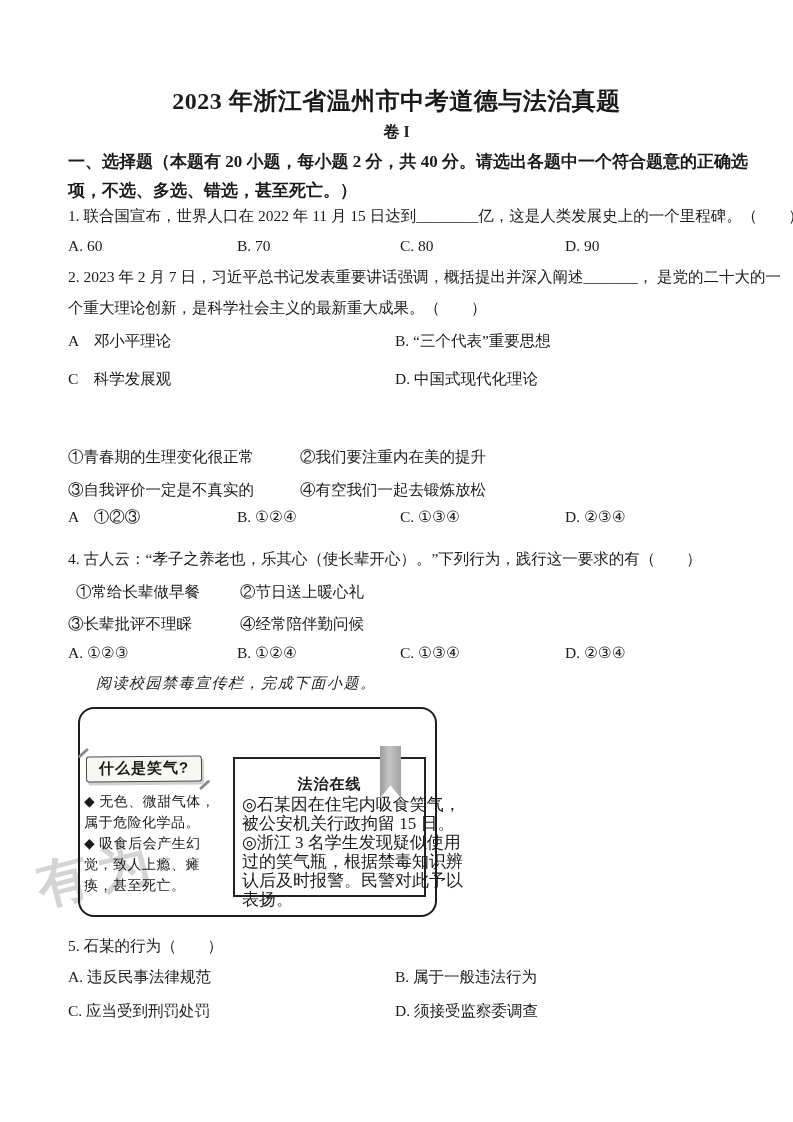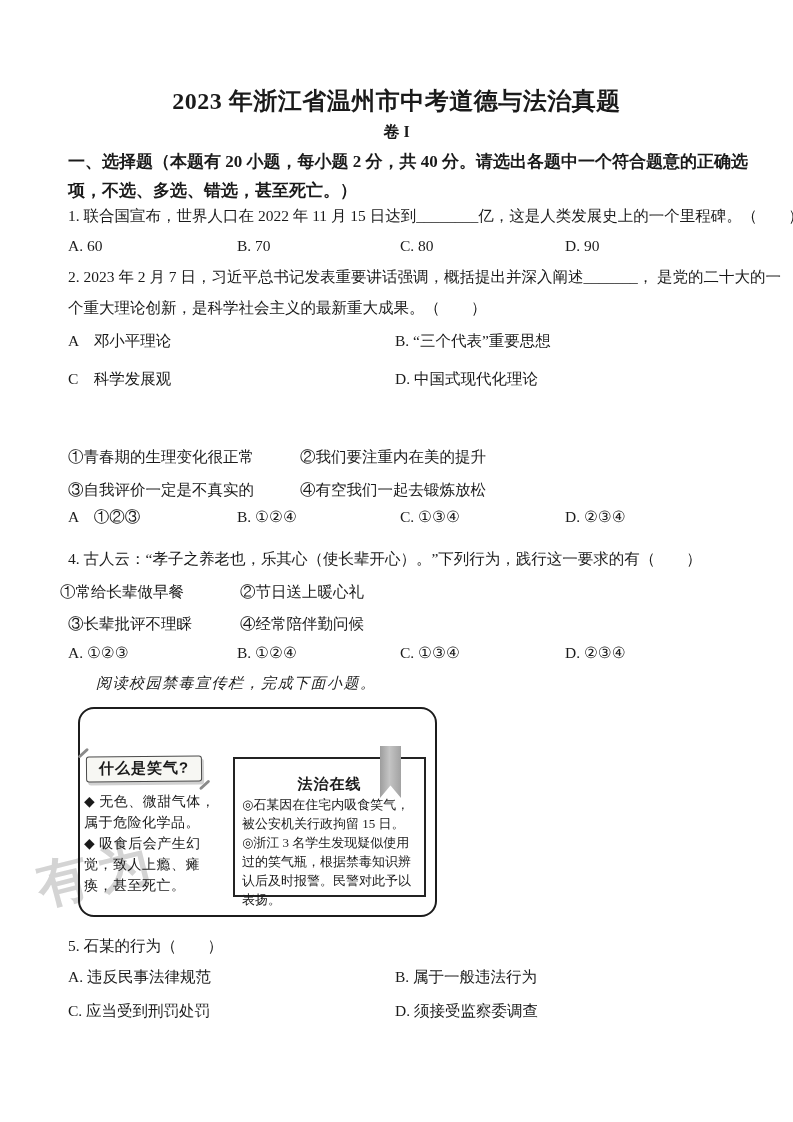--- a/index.html
+++ b/index.html
@@ -55,21 +55,21 @@
     font-size:14px; line-height:21px; letter-spacing:0.5px; white-space:nowrap;
   }
   .law-box {
     position:absolute; left:233px; top:757px; width:189px; height:136px;
     border:2px solid #232323; background:transparent;
   }
   .law-title {
     text-align:center; font-family:"Liberation Sans","DejaVu Sans",sans-serif;
     font-weight:bold; font-size:15px; margin-top:16px; letter-spacing:1px;
   }
-  .law-lines { padding:1px 5px 10px 7px; font-size:13px; line-height:19px; white-space:nowrap; }
+  .law-lines { padding:1px 5px 10px 7px; font-size:17px; line-height:19px; white-space:nowrap; }
   .ribbon {
     position:absolute; left:380px; top:746px; width:21px; height:52px;
     background:linear-gradient(90deg,#9d9d9d 0%,#c4c4c4 45%,#a2a2a2 100%);
     clip-path:polygon(0 0,100% 0,100% 100%,50% 76%,0 100%);
   }
   .watermark {
     position:absolute; left:36px; top:838px; font-size:52px; font-weight:bold;
     color:#8f8f8f; opacity:0.38; transform:rotate(-14deg); letter-spacing:10px;
     white-space:nowrap;
   }
@@ -101,21 +101,21 @@
   <div class="t" style="left:68px;  top:447px">①青春期的生理变化很正常</div>
   <div class="t" style="left:300px; top:447px">②我们要注重内在美的提升</div>
   <div class="t" style="left:68px;  top:480px">③自我评价一定是不真实的</div>
   <div class="t" style="left:300px; top:480px">④有空我们一起去锻炼放松</div>
   <div class="t" style="left:68px;  top:507px">A　①②③</div>
   <div class="t" style="left:237px; top:507px">B. ①②④</div>
   <div class="t" style="left:400px; top:507px">C. ①③④</div>
   <div class="t" style="left:565px; top:507px">D. ②③④</div>
 
   <div class="t" style="left:68px; top:549px">4. 古人云：“孝子之养老也，乐其心（使长辈开心）。”下列行为，践行这一要求的有（　　）</div>
-  <div class="t" style="left:60px;  top:582px">①常给长辈做早餐</div>
+  <div class="t" style="left:76px;  top:582px">①常给长辈做早餐</div>
   <div class="t" style="left:240px; top:582px">②节日送上暖心礼</div>
   <div class="t" style="left:68px;  top:614px">③长辈批评不理睬</div>
   <div class="t" style="left:240px; top:614px">④经常陪伴勤问候</div>
   <div class="t" style="left:68px;  top:643px">A. ①②③</div>
   <div class="t" style="left:237px; top:643px">B. ①②④</div>
   <div class="t" style="left:400px; top:643px">C. ①③④</div>
   <div class="t" style="left:565px; top:643px">D. ②③④</div>
 
   <div class="t kai" style="left:96px; top:674px">阅读校园禁毒宣传栏，完成下面小题。</div>
 

